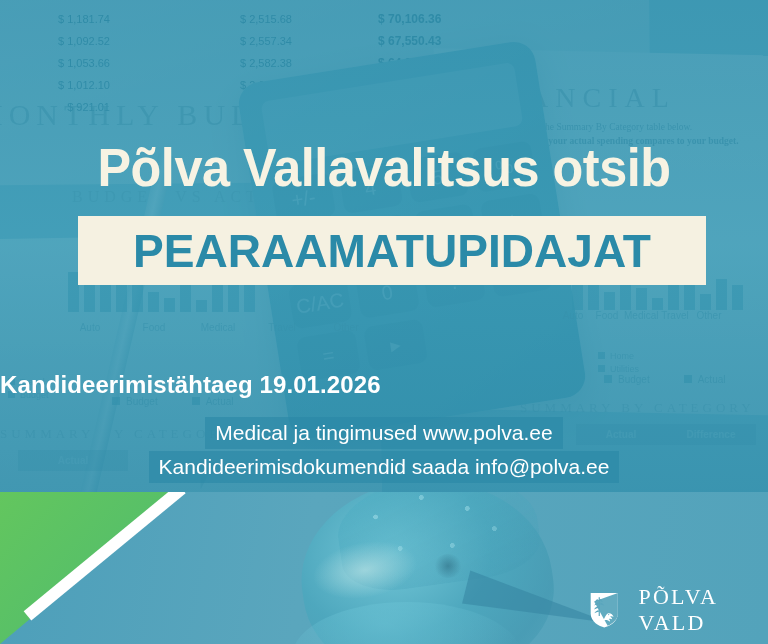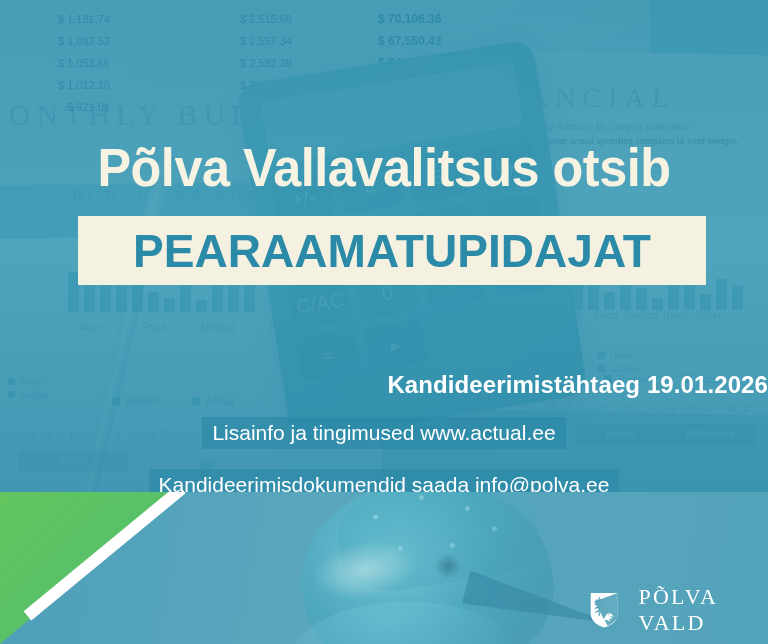--- a/index.html
+++ b/index.html
@@ -294,21 +294,21 @@
     font-weight: bold;
     font-size: 47px;
     letter-spacing: 0px;
     color: #2a8aa8;
     transform: scaleX(0.98);
   }
   .deadline {
     position: absolute;
     left: 0; top: 371px;
     width: 768px;
-    text-align: right;
+    text-align: left;
     font-family: "Liberation Sans", sans-serif;
     font-weight: bold;
     font-size: 24px;
     color: #ffffff;
     letter-spacing: 0.1px;
   }
   .info-wrap {
     position: absolute;
     left: 0; top: 417px;
     width: 768px;
@@ -316,21 +316,21 @@
   }
   .info-line {
     display: inline-block;
     font-family: "Liberation Sans", sans-serif;
     font-size: 21px;
     color: #ffffff;
     background: rgba(42,136,166,.62);
     padding: 3px 10px 4px;
     line-height: 25px;
   }
-  .info-line2 { margin-top: 20px; }
+  .info-line2 { margin-top: 2px; }
 
   
   .logo {
     position: absolute;
     left: 589px; top: 584px;
     display: flex;
     align-items: center;
     gap: 19px;
   }
   .crest { width: 36px; height: 44px; }
@@ -480,21 +480,21 @@
   </div>
 
   <div class="headline">Põlva Vallavalitsus otsib</div>
 
   <div class="hl-band"></div>
   <div class="hl-band-text">PEARAAMATUPIDAJAT</div>
 
   <div class="deadline">Kandideerimistähtaeg  19.01.2026</div>
 
   <div class="info-wrap">
-    <div class="info-line">Lisainfo ja tingimused www.actual.ee</div><br>
+    <div class="info-line">Medical ja tingimused www.polva.ee</div><br>
     <div class="info-line info-line2">Kandideerimisdokumendid saada info@polva.ee</div>
   </div>
 
   <div class="bottom-band">
     <div class="bird">
       <div class="bird-head"></div>
       <div class="bird-crown"></div>
       <div class="bird-cheek"></div>
       <div class="bird-eye"></div>
       <div class="bird-beak"></div>

